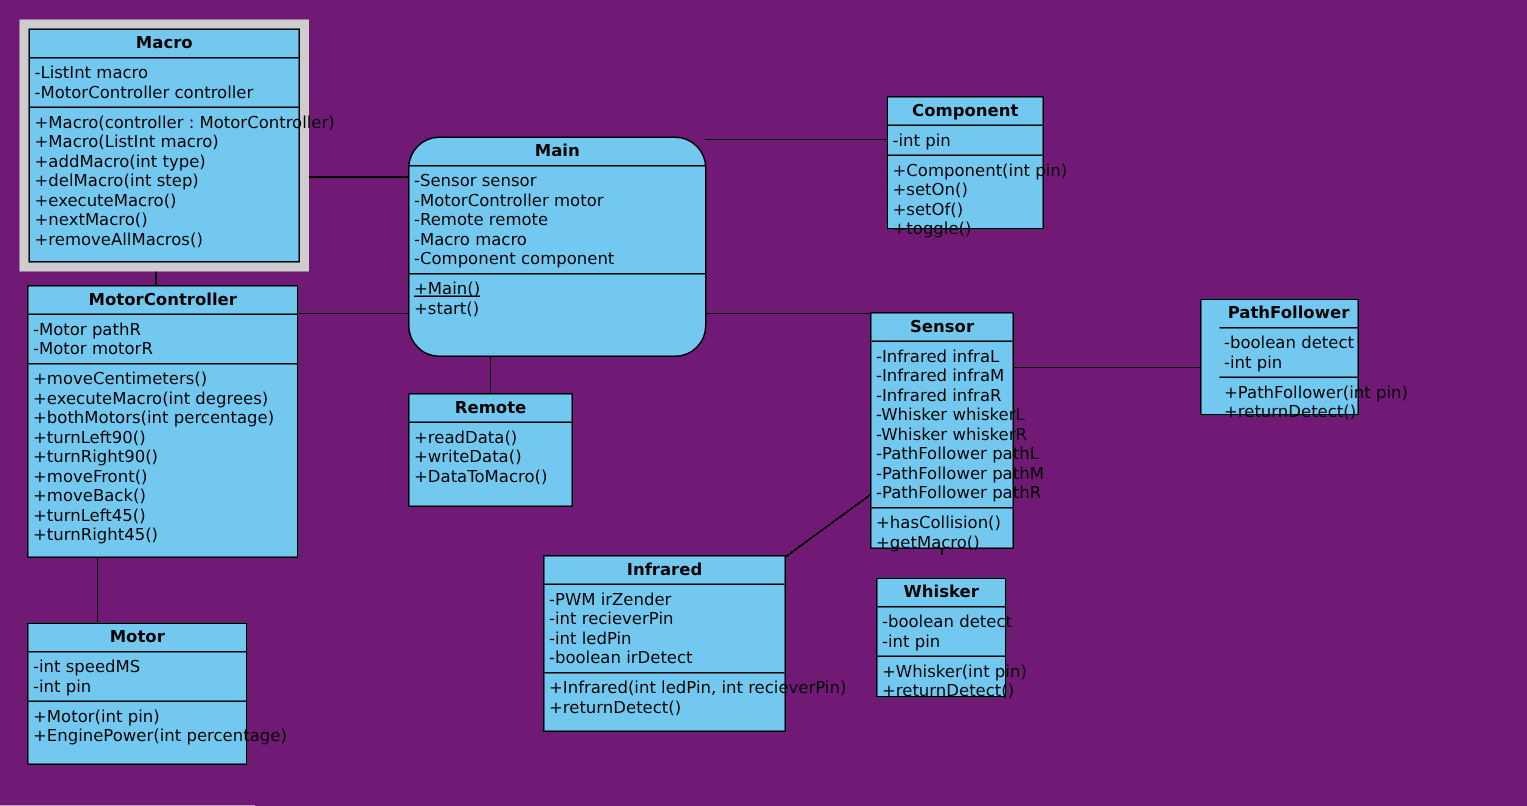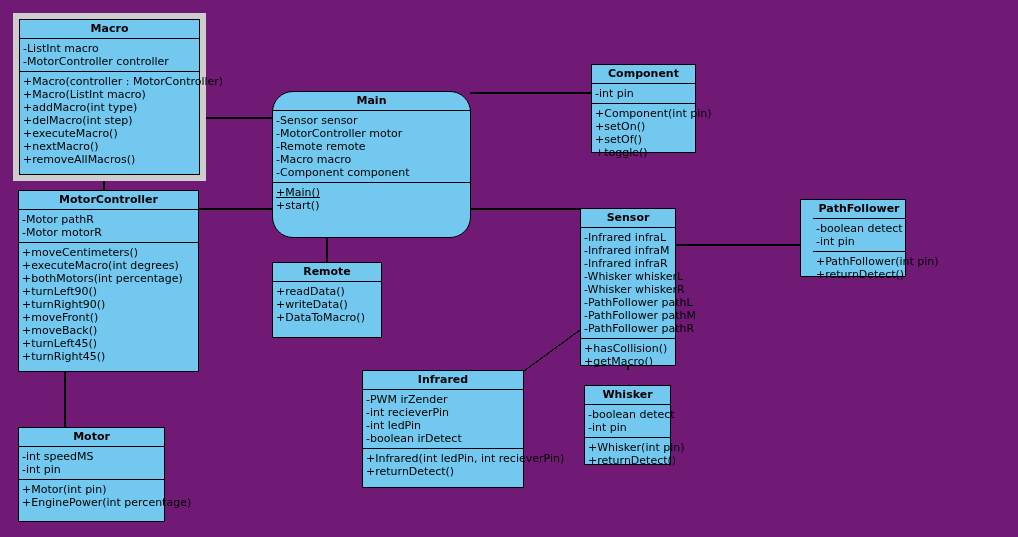--- a/index.html
+++ b/index.html
@@ -126,21 +126,21 @@
       <div class="uml-line">+bothMotors(int percentage)</div>
       <div class="uml-line">+turnLeft90()</div>
       <div class="uml-line">+turnRight90()</div>
       <div class="uml-line">+moveFront()</div>
       <div class="uml-line">+moveBack()</div>
       <div class="uml-line">+turnLeft45()</div>
       <div class="uml-line">+turnRight45()</div>
     </div>
   </div>
 
-  <div class="uml-class" style="left:18px; top:427px; width:147px; height:95px;">
+  <div class="uml-class" style="left:18px; top:415px; width:147px; height:95px;">
     <div class="uml-title">Motor</div>
     <div class="uml-compartment">
       <div class="uml-line">-int speedMS</div>
       <div class="uml-line">-int pin</div>
     </div>
     <div class="uml-compartment last">
       <div class="uml-line">+Motor(int pin)</div>
       <div class="uml-line">+EnginePower(int percentage)</div>
     </div>
   </div>

